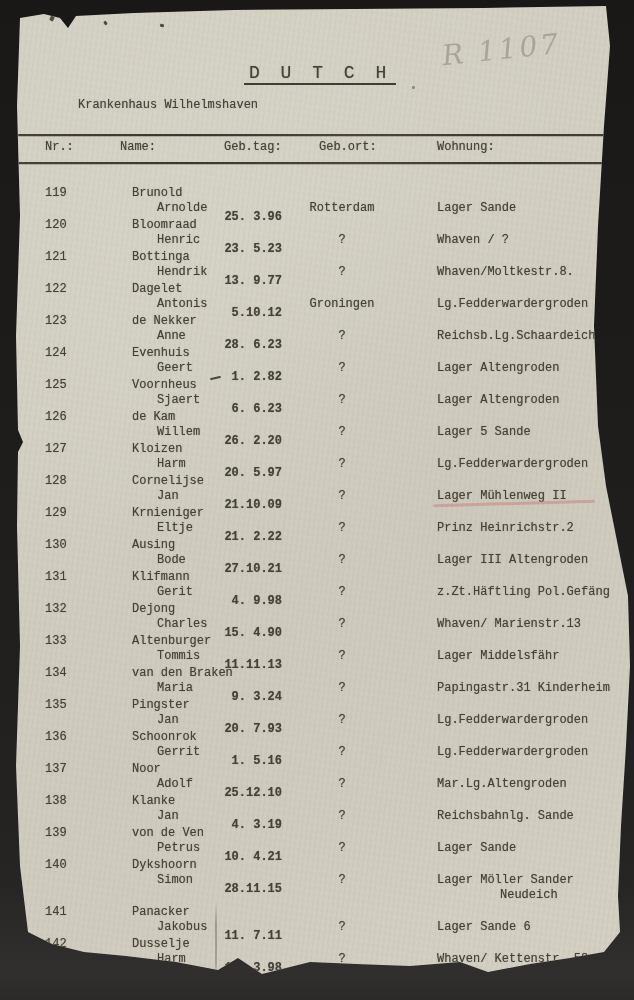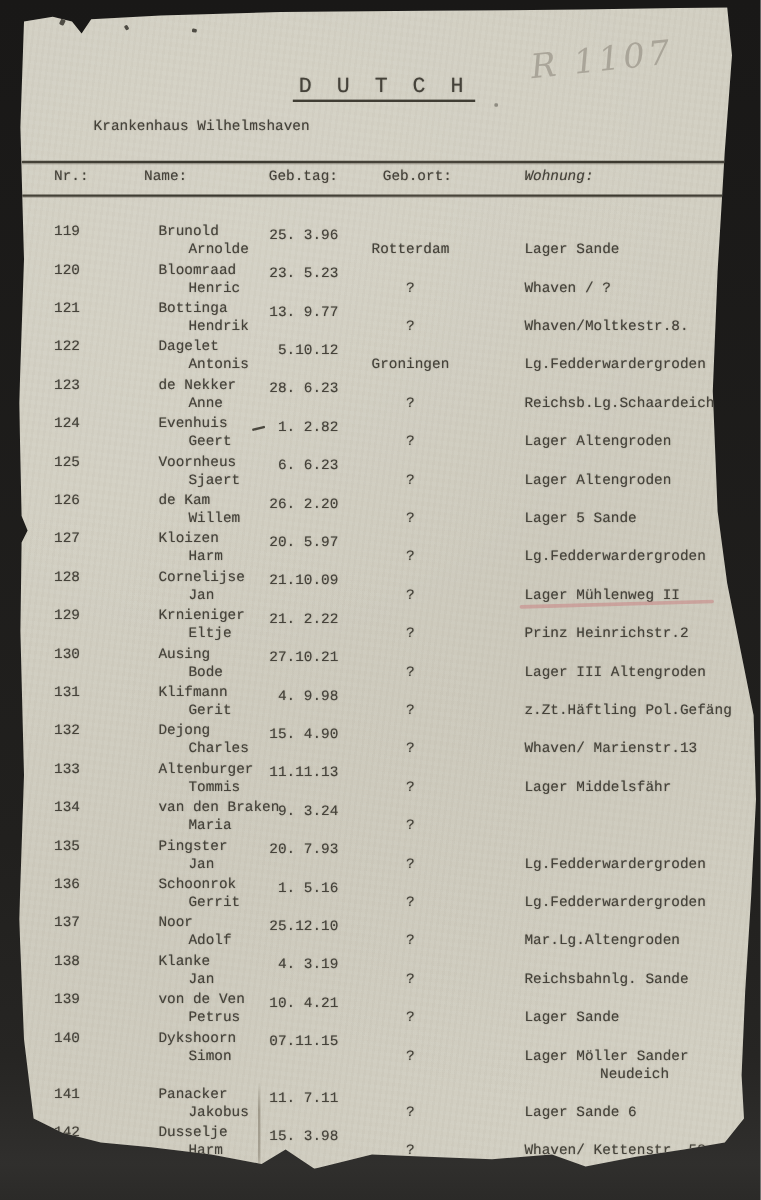--- a/index.html
+++ b/index.html
@@ -52,29 +52,29 @@
     background:linear-gradient(90deg,#454238 0%,#39372e 28%,#4a463c 55%,#3c392f 82%,#45423a 100%);
     box-shadow:0 1px 0 rgba(70,65,55,.25);
   }
   .rule-top{top:128px;}
   .rule-bottom{top:156px;}
   .header-row{position:absolute;top:134px;left:0;right:0;height:16px;}
   .h-nr{position:absolute;left:31px;}
   .h-name{position:absolute;left:106px;}
   .h-tag{position:absolute;left:210px;text-align:center;}
   .h-ort{position:absolute;left:305px;}
-  .h-wohnung{position:absolute;left:423px;font-style:italic;}
+  .h-wohnung{position:absolute;left:423px;}
   
   .rows{position:absolute;top:180px;left:0;right:0;}
   .row{position:relative;min-height:30px;margin-bottom:2px;}
   .row.tall{min-height:45px;}
   .c-nr{position:absolute;left:31px;top:0;text-align:center;}
   .c-name{position:absolute;left:81px;top:0;white-space:nowrap;margin-left:37px;}
   .c-name .given{display:block;margin-left:25px;}
-  .c-tag{position:absolute;left:196px;top:3px;width:72px;text-align:right;white-space:pre;}
+  .c-tag{position:absolute;left:196px;top:24px;width:72px;text-align:right;white-space:pre;font-weight:bold;}
   .c-ort{position:absolute;left:288px;top:15px;width:80px;text-align:center;}
   .c-wohnung{position:absolute;left:423px;top:15px;white-space:nowrap;}
   .c-wohnung .w2{display:block;margin-left:63px;}
   .row.red-underline .c-wohnung::after{
     content:'';position:absolute;left:-4px;top:13px;width:162px;height:3px;
     background:var(--red-underline,#c98383);opacity:.55;border-radius:2px;
     transform:rotate(-1.6deg);
   }
   .row.pen-mark .c-tag::before{
     content:'';position:absolute;left:0px;top:7px;width:11px;height:2px;
@@ -324,20 +324,24 @@
       </div>
 
       <div class="row">
         <span class="c-nr">134</span>
         <span class="c-name">
           <span class="surname">van den Braken</span>
           <span class="given">Maria</span>
         </span>
         <span class="c-tag">9. 3.24</span>
         <span class="c-ort">?</span>
+        <span class="c-wohnung">
+          <span class="w1">Papingastr.31 Kinderheim</span>
+          
+        </span>
       </div>
 
       <div class="row">
         <span class="c-nr">135</span>
         <span class="c-name">
           <span class="surname">Pingster</span>
           <span class="given">Jan</span>
         </span>
         <span class="c-tag">20. 7.93</span>
         <span class="c-ort">?</span>
@@ -402,21 +406,21 @@
           
         </span>
       </div>
 
       <div class="row tall">
         <span class="c-nr">140</span>
         <span class="c-name">
           <span class="surname">Dykshoorn</span>
           <span class="given">Simon</span>
         </span>
-        <span class="c-tag">07.11.15</span>
+        <span class="c-tag">28.11.15</span>
         <span class="c-ort">?</span>
         <span class="c-wohnung">
           <span class="w1">Lager Möller Sander</span>
           <span class="w2">Neudeich</span>
         </span>
       </div>
 
       <div class="row">
         <span class="c-nr">141</span>
         <span class="c-name">

